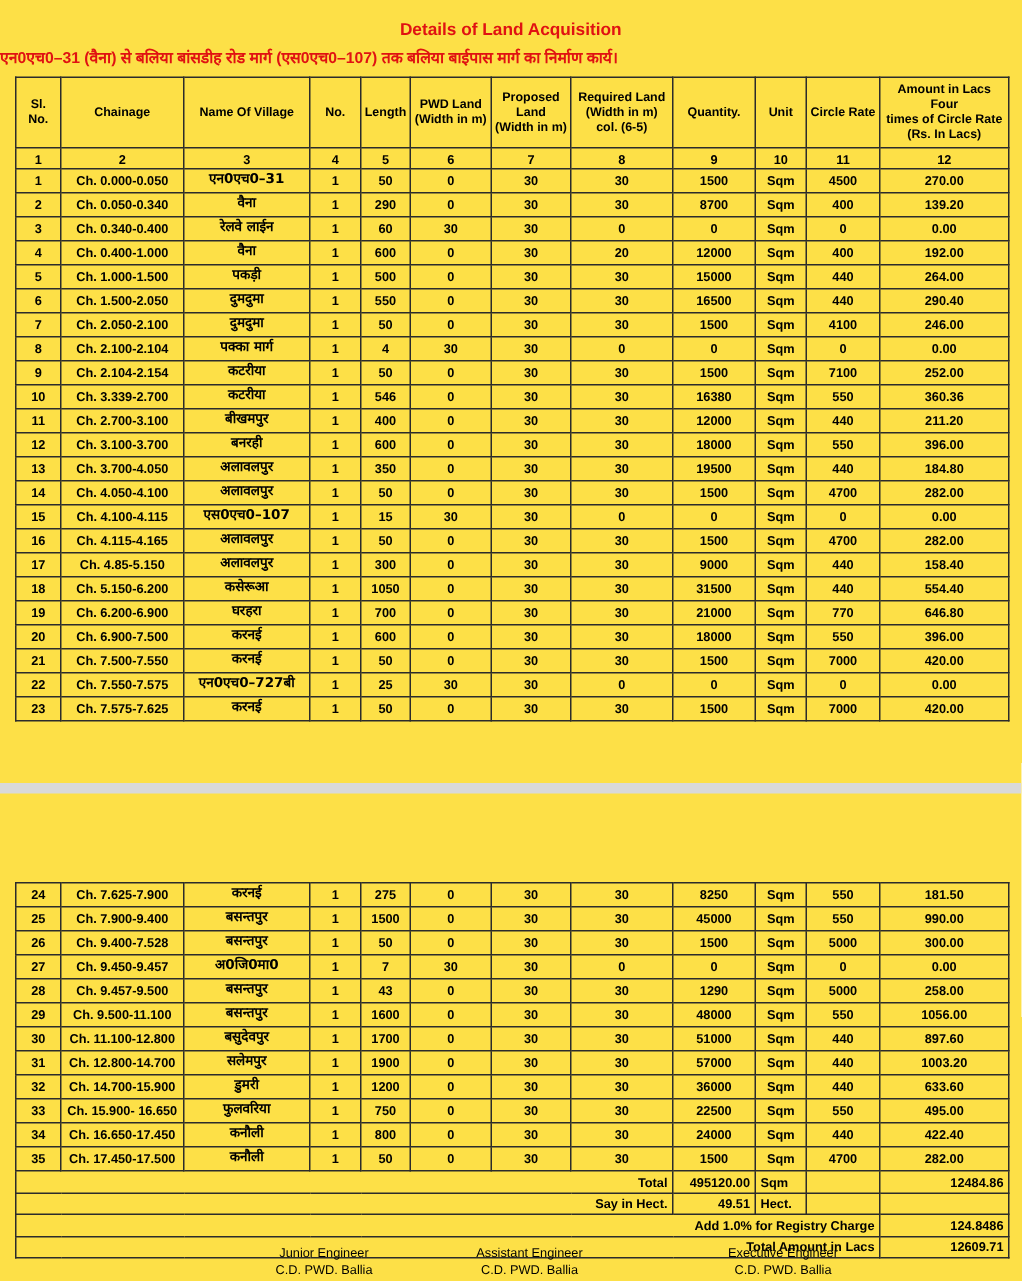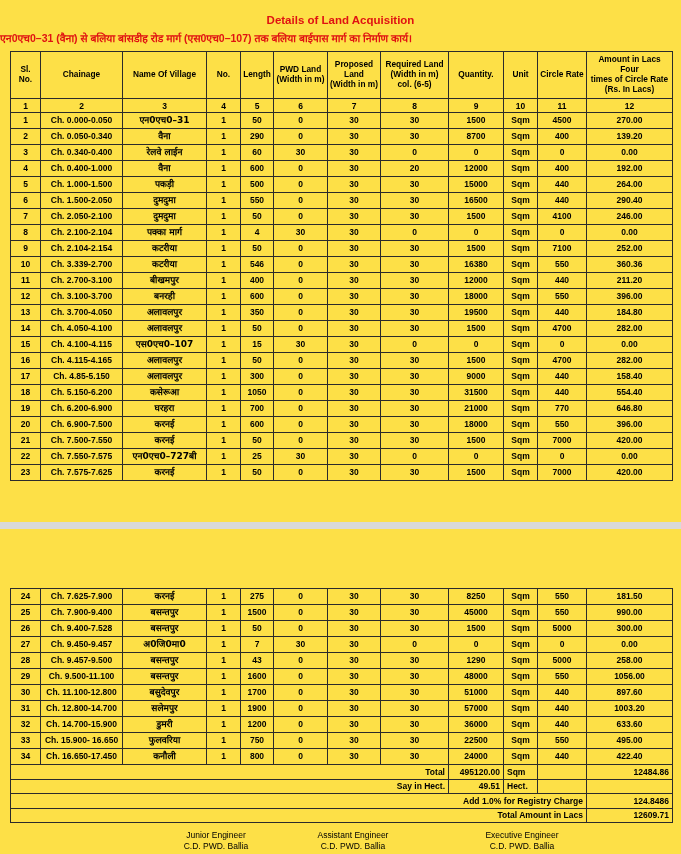--- a/index.html
+++ b/index.html
@@ -630,20 +630,34 @@
           <td class="hi">कनौली</td>
           <td>1</td>
           <td>800</td>
           <td>0</td>
           <td>30</td>
           <td>30</td>
           <td>24000</td>
           <td>Sqm</td>
           <td>440</td>
           <td>422.40</td>
+        </tr>
+        <tr>
+          <td>35</td>
+          <td>Ch. 17.450-17.500</td>
+          <td class="hi">कनौली</td>
+          <td>1</td>
+          <td>50</td>
+          <td>0</td>
+          <td>30</td>
+          <td>30</td>
+          <td>1500</td>
+          <td>Sqm</td>
+          <td>4700</td>
+          <td>282.00</td>
         </tr>
       </tbody>
     <tfoot>
       <tr>
         <td colspan="8" class="r">Total</td>
         <td class="r">495120.00</td>
         <td class="l">Sqm</td>
         <td></td>
         <td class="r">12484.86</td>
       </tr>

